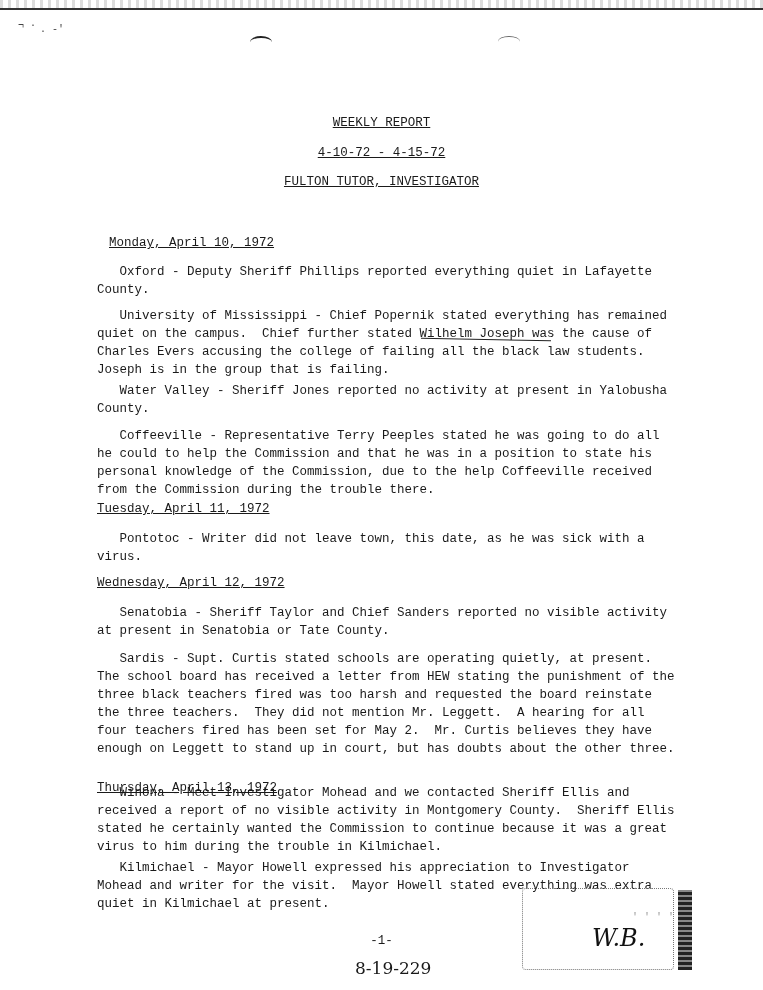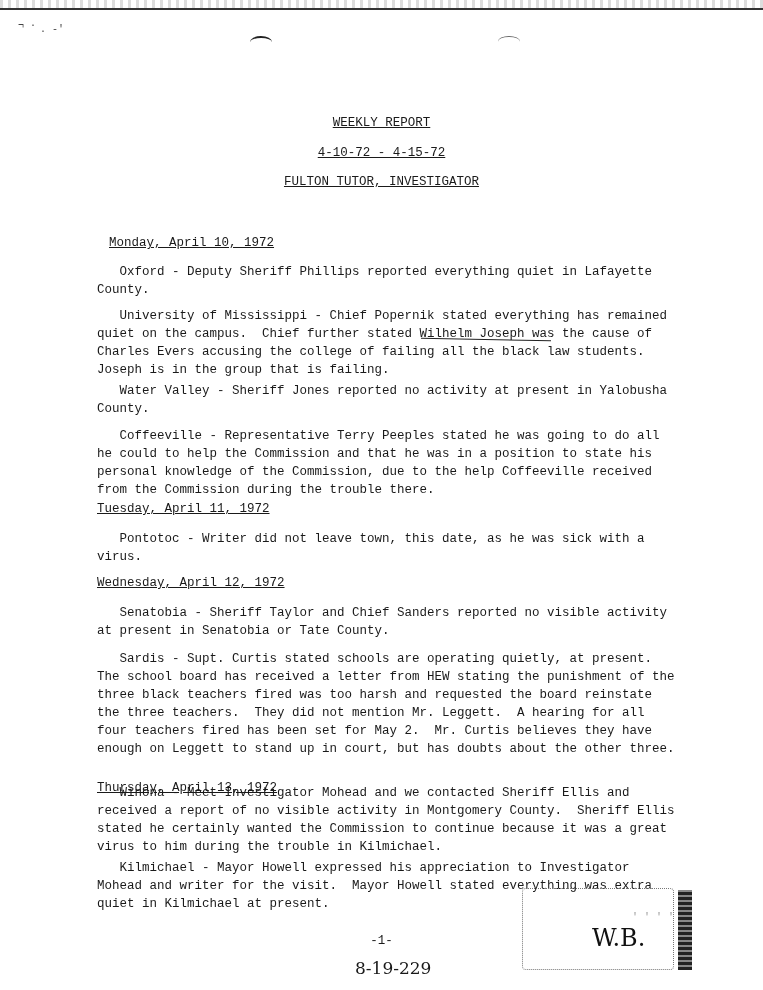--- a/index.html
+++ b/index.html
@@ -9,21 +9,21 @@
     }
     .top-edge { position: absolute; left: 0; top: 0; width: 763px; height: 8px;
       border-bottom: 2px solid #333; background: repeating-linear-gradient(90deg, #ddd 0 3px, #fff 3px 8px); }
     .speck { position: absolute; color: #444; font-size: 10px; }
     .hole { position: absolute; width: 22px; height: 10px; border-top: 2px solid #222; border-radius: 50% 50% 0 0; }
     .hole.light { border-top-color: #666; border-top-width: 1px; }
     .header { position: absolute; left: 0; width: 763px; text-align: center; font-size: 12.5px; text-decoration: underline; }
     .date-heading { position: absolute; left: 97px; font-size: 12.5px; text-decoration: underline; }
     .para { position: absolute; left: 97px; width: 590px; font-size: 12.5px; line-height: 18px; white-space: pre; }
     .page-num { position: absolute; left: 0; width: 763px; text-align: center; font-size: 12.5px; top: 934px; }
-    .handwritten { position: absolute; font-family: "DejaVu Serif", serif; }
+    .handwritten { position: absolute; font-family: "DejaVu Serif", serif; font-style: italic; }
     .stamp { position: absolute; left: 522px; top: 888px; width: 170px; height: 86px; }
     .stamp .box { position: absolute; left: 0; top: 0; width: 150px; height: 80px;
       border: 1px dotted #777; border-radius: 4px; }
     .stamp .bar { position: absolute; right: 0; top: 2px; width: 14px; height: 80px;
       background: repeating-linear-gradient(0deg, #222 0 3px, #888 3px 5px); }
     .stamp .sig { position: absolute; left: 70px; top: 36px; font-size: 24px; color: #111; }
     .stamp .date-stamp { position: absolute; left: 110px; top: 24px; font-size: 10px; color: #999; }
     .annotation-line { position: absolute; border-top: 1px solid #222; }
   </style>
 </head>

